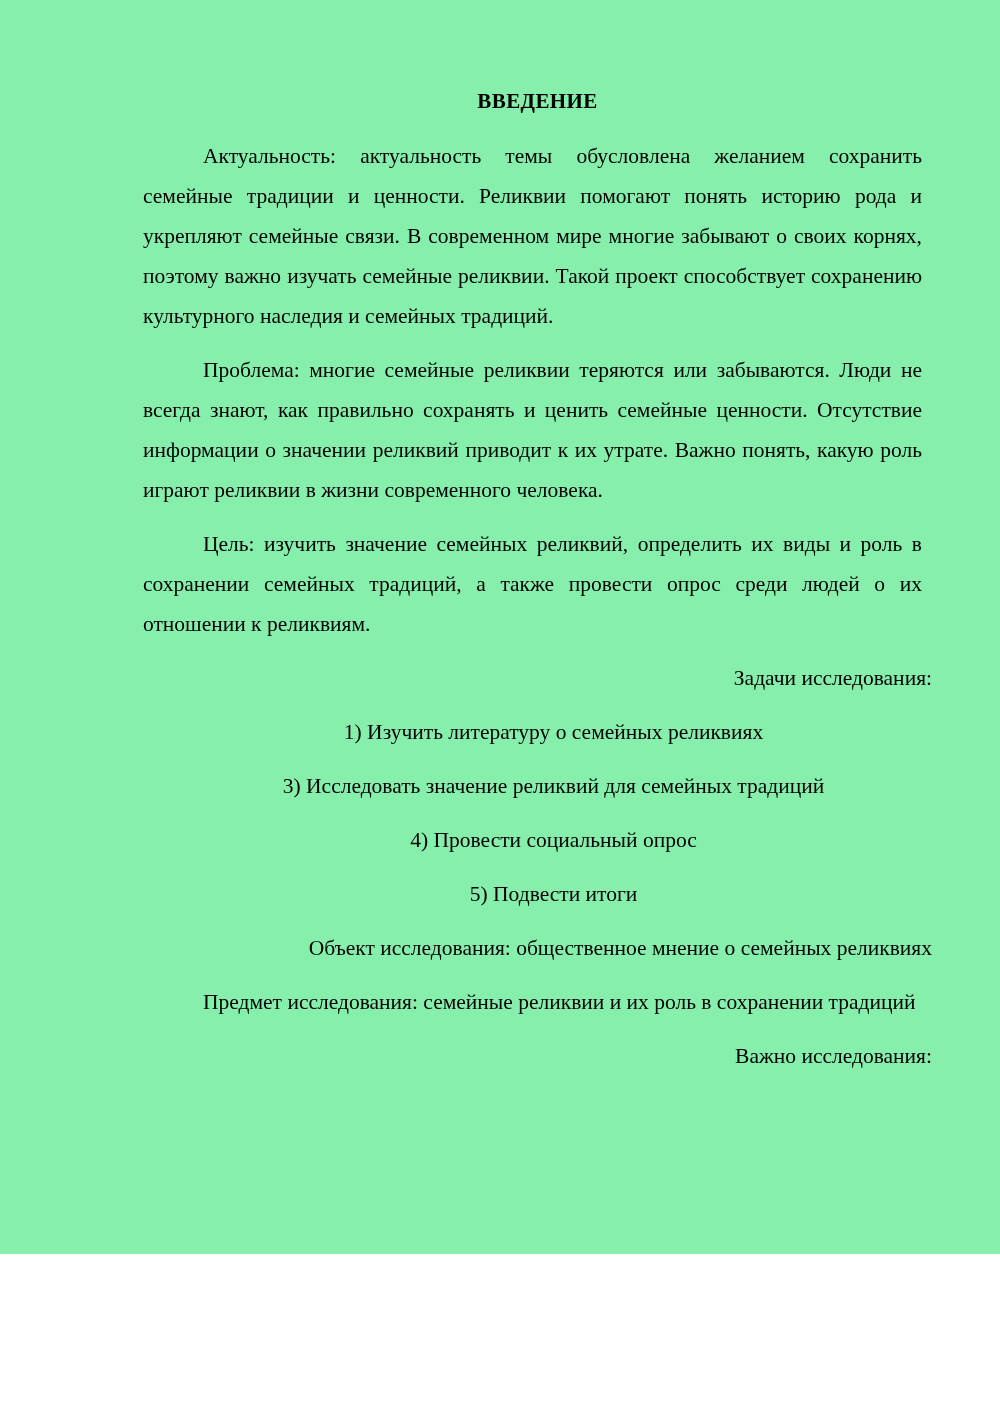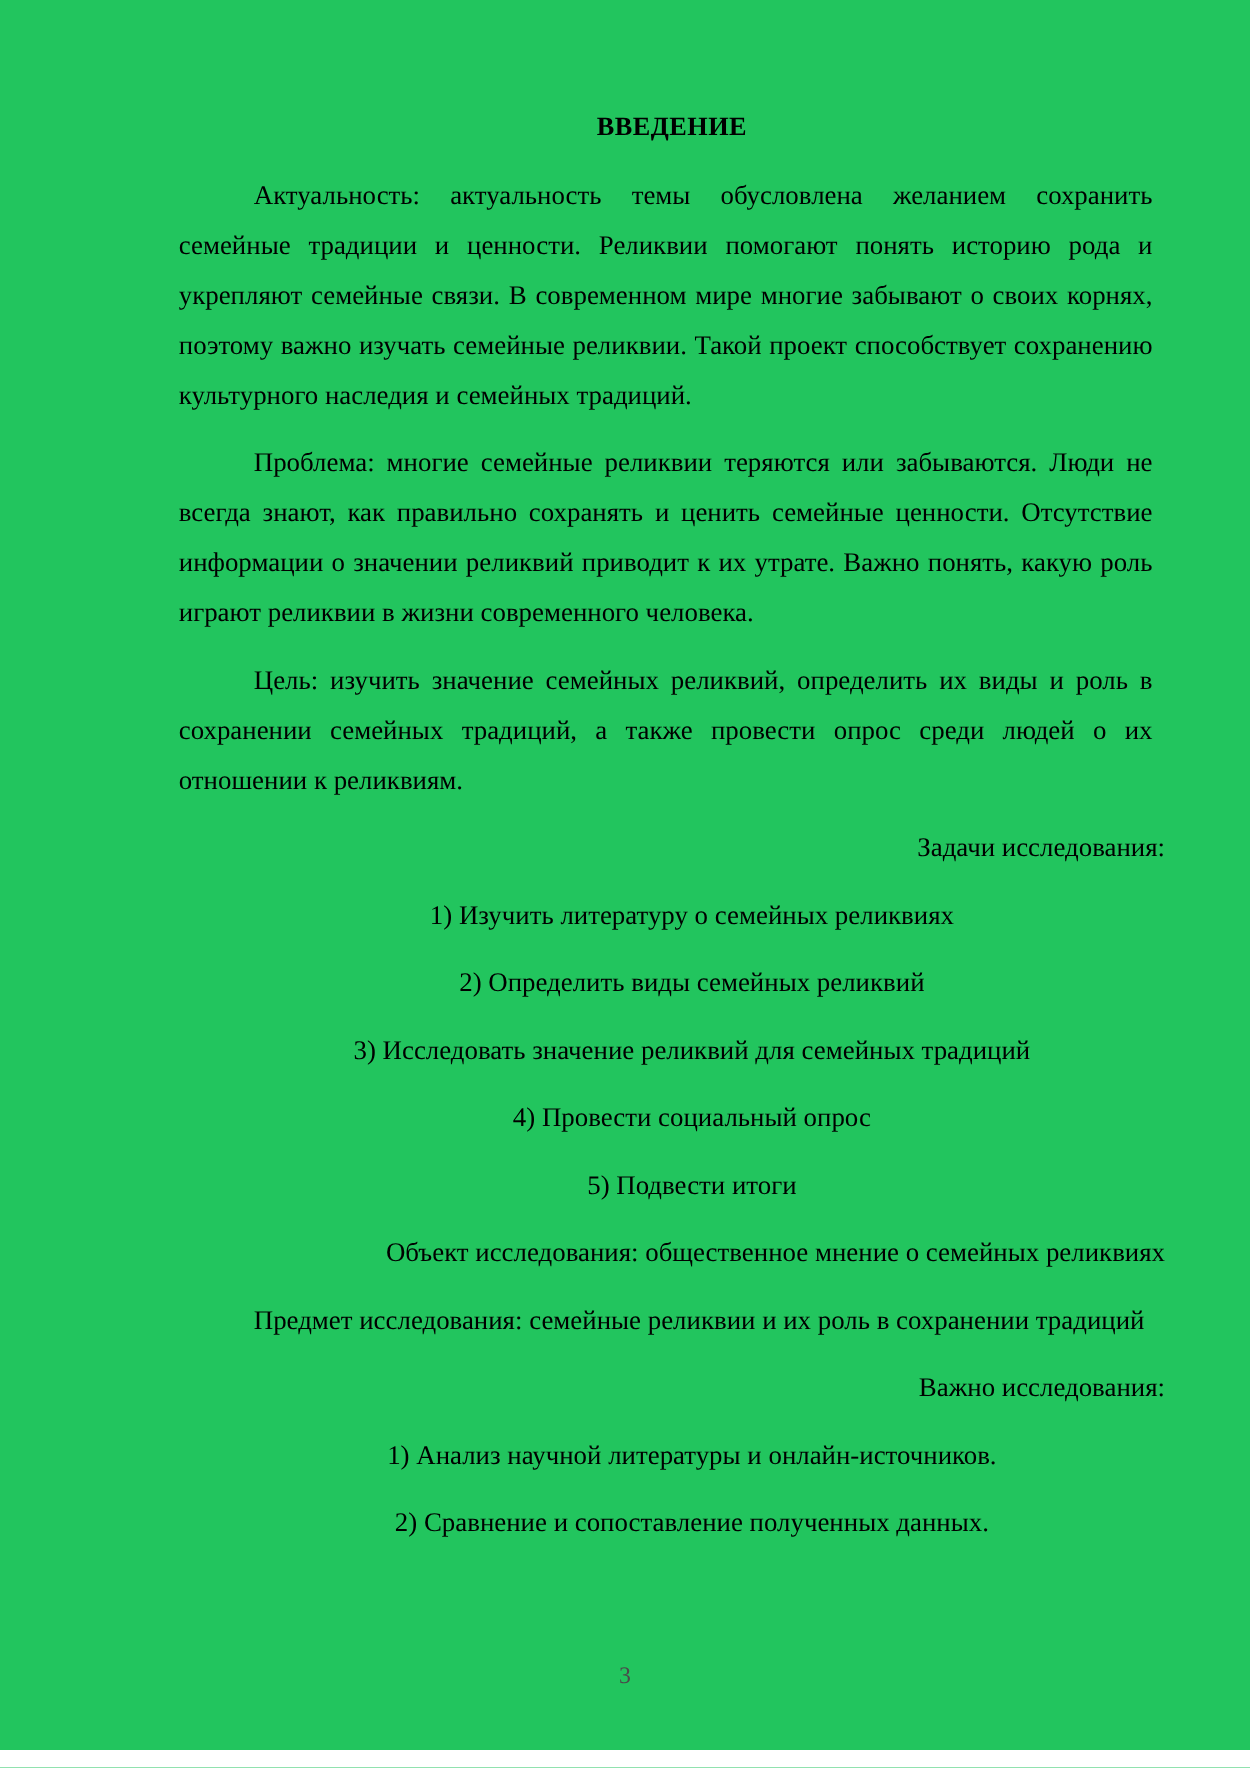--- a/index.html
+++ b/index.html
@@ -8,23 +8,23 @@
     padding: 0;
     background: #ffffff;
   }
   body {
     font-family: "Liberation Serif", "DejaVu Serif", serif;
     color: #000000;
   }
   .page {
     position: relative;
     width: 1000px;
-    height: 1400px;
+    height: 1254px;
     margin: 0 auto;
-    background: #22c55e;
+    background: #86efac;
     box-sizing: border-box;
     overflow: hidden;
   }
   .content {
     position: absolute;
     left: 143px;
     top: 88px;
     width: 789px;
   }
   .doc-title {
@@ -92,35 +92,30 @@
     <p class="para">Актуальность: актуальность темы обусловлена желанием сохранить семейные традиции и ценности. Реликвии помогают понять историю рода и укрепляют семейные связи. В современном мире многие забывают о своих корнях, поэтому важно изучать семейные реликвии. Такой проект способствует сохранению культурного наследия и семейных традиций.</p>
 
     <p class="para">Проблема: многие семейные реликвии теряются или забываются. Люди не всегда знают, как правильно сохранять и ценить семейные ценности. Отсутствие информации о значении реликвий приводит к их утрате. Важно понять, какую роль играют реликвии в жизни современного человека.</p>
 
     <p class="para">Цель: изучить значение семейных реликвий, определить их виды и роль в сохранении семейных традиций, а также провести опрос среди людей о их отношении к реликвиям.</p>
 
     <p class="label-line">Задачи исследования:</p>
 
     <ul class="list">
       <li class="list-item">1) Изучить литературу о семейных реликвиях</li>
-      <li class="list-item">2) Определить виды семейных реликвий</li>
       <li class="list-item">3) Исследовать значение реликвий для семейных традиций</li>
       <li class="list-item">4) Провести социальный опрос</li>
       <li class="list-item">5) Подвести итоги</li>
     </ul>
 
     <p class="label-line">Объект исследования: общественное мнение о семейных реликвиях</p>
 
     <p class="para">Предмет исследования: семейные реликвии и их роль в сохранении традиций</p>
 
 
     <p class="label-line">Важно исследования:</p>
 
-    <ul class="list list-block">
-      <li class="list-item">1) Анализ научной литературы и онлайн-источников.</li>
-      <li class="list-item">2) Сравнение и сопоставление полученных данных.</li>
-    </ul>
 
   </div>
 
   <div class="page-number">3</div>
 
 </div>
 
 </body></html>

